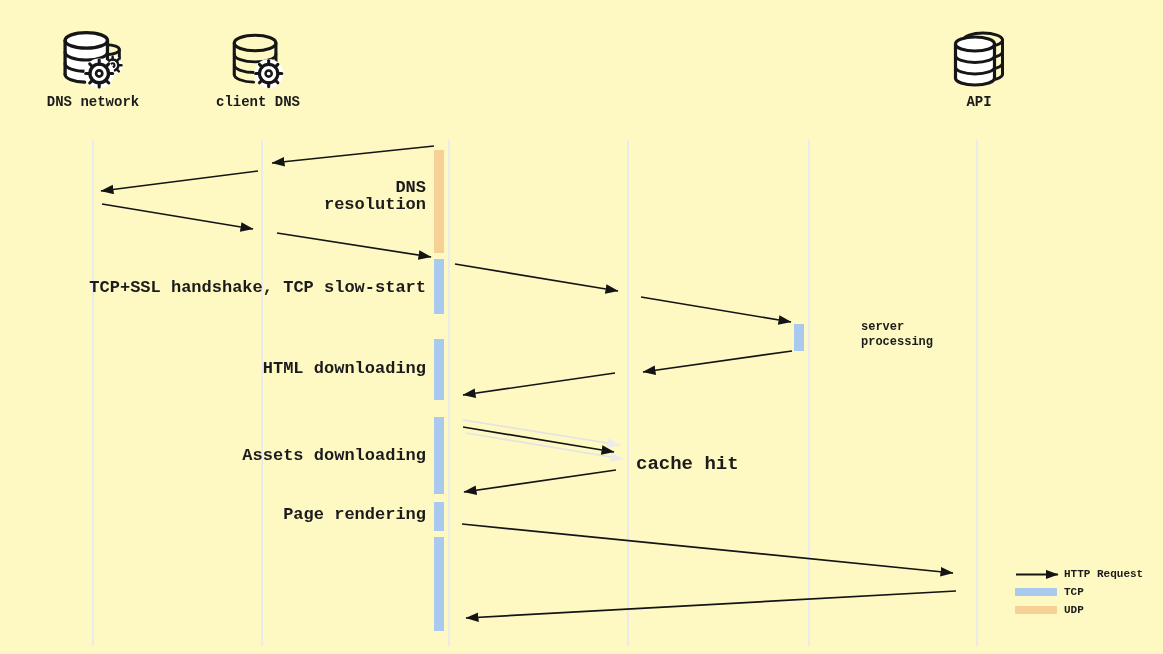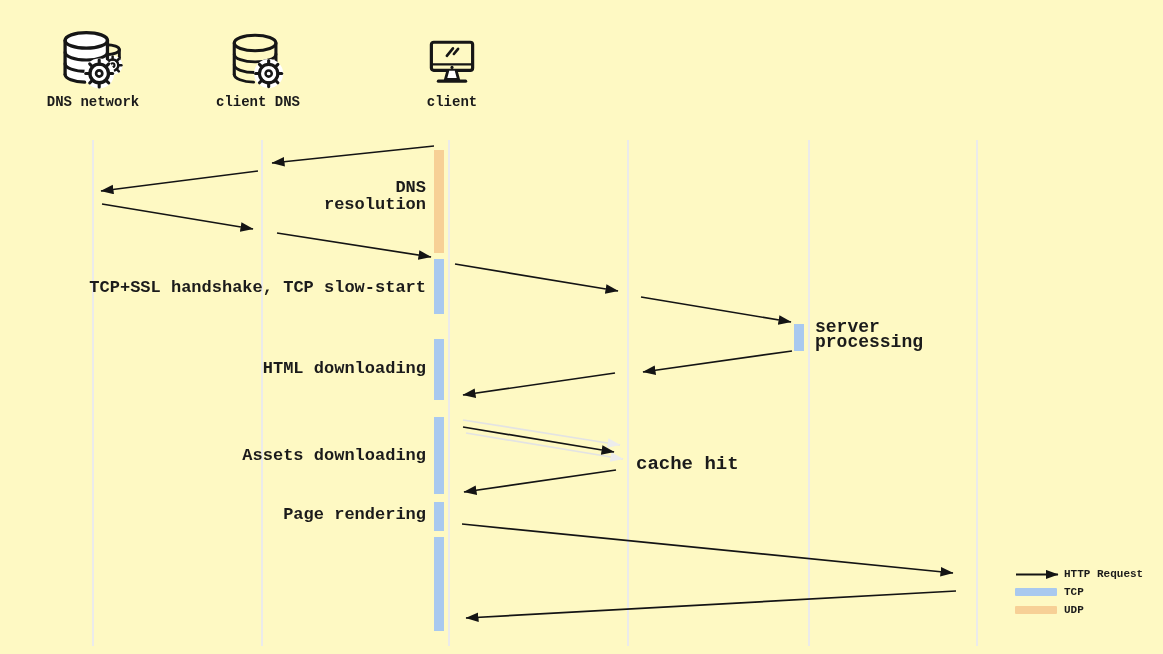--- a/index.html
+++ b/index.html
@@ -137,57 +137,62 @@
             <path d="M36.3 38.3L33.5 35.5"></path>
             <path d="M49.7 38.3L52.5 35.5"></path>
         </g>
         <circle cx="43" cy="45" r="9.5" stroke-width="3.2"></circle>
           <circle cx="43" cy="45" r="3.2" stroke-width="2.6"></circle>
       </svg>
     </span>
     <span class="lbl">client DNS</span>
   </div>
 
-  <div class="actor" style="left:452px">
+
+
+
+  <div class="actor" style="left:979px">
     <span class="ico">
-      <svg width="60" height="58" viewBox="0 0 64 54" fill="none" stroke="#161616" stroke-linecap="round">
-        <rect x="10" y="7" width="44" height="30" rx="2.5" stroke-width="3.4"></rect>
-        <path d="M11 30.5H53" stroke-width="2.4"></path>
-        <circle cx="32" cy="33.8" r="1.7" fill="#161616" stroke="none"></circle>
-        <path d="M26.5 21.5L33 13.5" stroke-width="2.8"></path>
-        <path d="M34 19.5L38.5 14" stroke-width="2.8"></path>
-        <path d="M27.5 37.5L25 46.5H39L36.5 37.5" fill="#fff" stroke-width="3"></path>
-        <path d="M17.5 48.5H46.5" stroke-width="3.4"></path>
+      <svg width="64" height="62" viewBox="0 0 64 60" fill="none" stroke="#161616" stroke-linecap="round">
+        <ellipse cx="36" cy="11" rx="19.5" ry="7" stroke-width="3"></ellipse>
+        <path d="M55.5 11V45" stroke-width="3"></path>
+        <path d="M16.5 22.5a19.5 7 0 0 0 39 0" stroke-width="3"></path>
+        <path d="M16.5 34a19.5 7 0 0 0 39 0" stroke-width="3"></path>
+        <path d="M16.5 45a19.5 7 0 0 0 39 0" stroke-width="3"></path>
+        <path d="M8.5 15a19.5 7 0 0 1 39 0V49a19.5 7 0 0 1 -39 0Z" fill="#fff" stroke="none"></path>
+        <ellipse cx="28" cy="15" rx="19.5" ry="7" stroke-width="3.2"></ellipse>
+        <path d="M8.5 15V49" stroke-width="3.2"></path>
+          <path d="M47.5 15V49" stroke-width="3.2"></path>
+        <path d="M8.5 26.5a19.5 7 0 0 0 39 0" stroke-width="3"></path>
+        <path d="M8.5 38a19.5 7 0 0 0 39 0" stroke-width="3"></path>
+        <path d="M8.5 49a19.5 7 0 0 0 39 0" stroke-width="3.2"></path>
       </svg>
     </span>
-    <span class="lbl">client</span>
-  </div>
-
-
-
+    <span class="lbl">API</span>
+  </div>
 
   <div class="phase" style="top:179px">
     <span>DNS</span>
     <span>resolution</span>
   </div>
   <div class="phase" style="top:279px">
     <span>TCP+SSL handshake, TCP slow-start</span>
   </div>
   <div class="phase" style="top:360px">
     <span>HTML downloading</span>
   </div>
   <div class="phase" style="top:447px">
     <span>Assets downloading</span>
   </div>
   <div class="phase" style="top:506px">
     <span>Page rendering</span>
   </div>
 
   <div class="note" style="left:636px;top:453px">cache hit</div>
-  <div class="note" style="left:815px;top:320px;font-size:18px">
+  <div class="note" style="left:861px;top:320px;font-size:12px">
     <span>server</span>
     <span>processing</span>
   </div>
 
   <div class="legend">
     <div class="lrow">
       <span class="lsym">
         <svg width="48" height="13" viewBox="0 0 48 13">
           <defs>
             <marker id="ah-leg" markerUnits="userSpaceOnUse" markerWidth="15" markerHeight="12" refX="12.5" refY="5" orient="auto">

